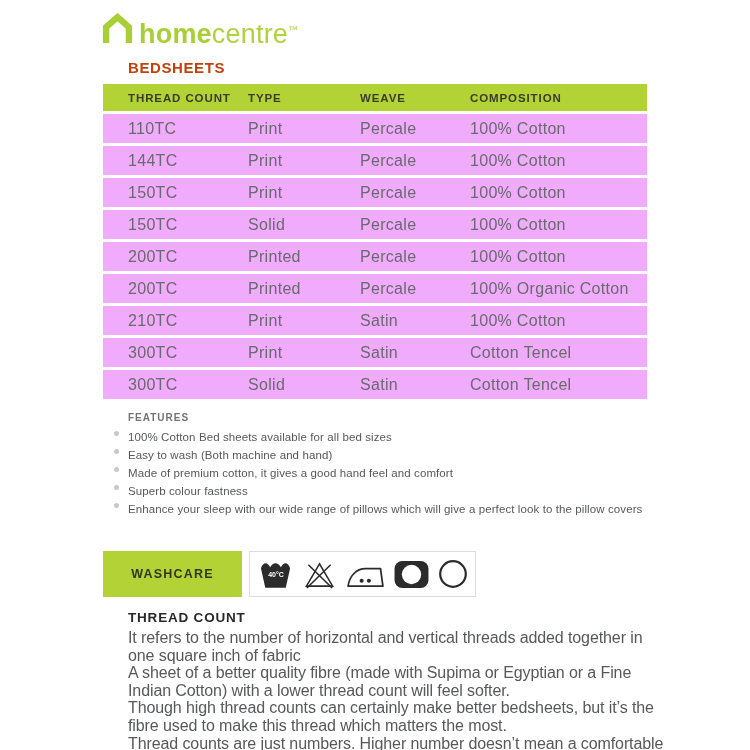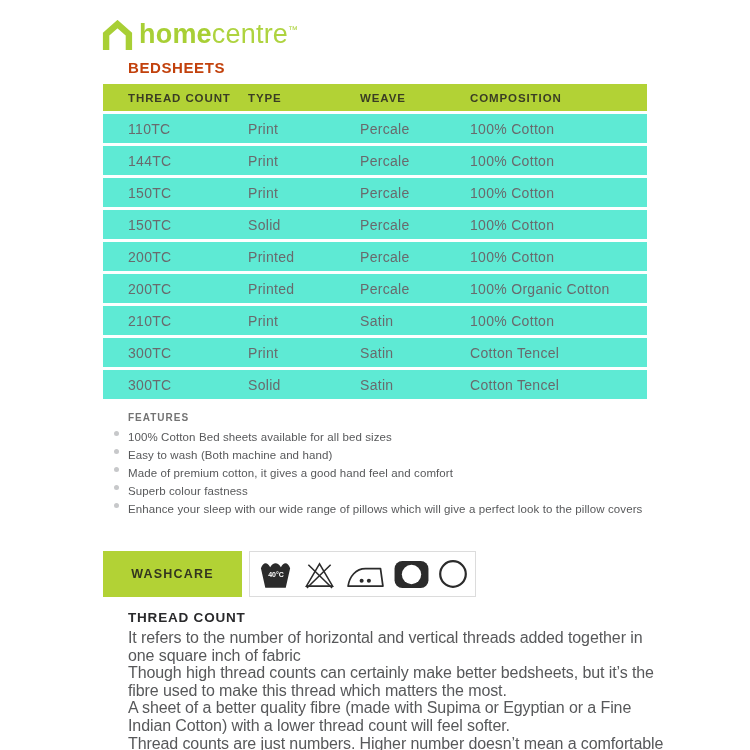--- a/index.html
+++ b/index.html
@@ -2,21 +2,21 @@
 <html><head>
 <meta charset="utf-8">
 <style>
   html,body { margin:0; padding:0; background:#ffffff; }
   .page {
     position:relative; width:750px; height:750px; background:#ffffff;
     font-family:"Liberation Sans", sans-serif; overflow:hidden;
   }
 
   
-  .logo { position:absolute; left:101px; top:13px; display:flex; align-items:flex-end; }
+  .logo { position:absolute; left:101px; top:13px; display:flex; align-items:flex-start; }
   .logo svg { display:block; margin-right:5px; }
   .logo-text { font-size:27px; color:#a8cf35; line-height:34px; letter-spacing:0.2px; }
   .logo-home { font-weight:700; }
   .logo-centre { font-weight:300; color:#aed33f; }
   .logo-tm { font-size:10px; vertical-align:super; color:#aed33f; font-weight:400; }
 
   
   .page-title {
     position:absolute; left:128px; top:59px;
     font-size:15px; font-weight:700; color:#c2410c; letter-spacing:0.6px;
@@ -25,23 +25,23 @@
   
   .sheet-table { position:absolute; left:103px; top:84px; width:544px; }
   .t-head {
     display:grid; grid-template-columns:120px 112px 110px 1fr;
     background:#b2d235; height:27px; align-items:center;
     padding-left:25px; box-sizing:border-box;
     font-size:11.5px; font-weight:700; color:#3a3d24; letter-spacing:0.9px;
   }
   .t-row {
     display:grid; grid-template-columns:120px 112px 110px 1fr;
-    background:#5eead4; height:29px; margin-top:3px; align-items:center;
+    background:#f0abfc; height:29px; margin-top:3px; align-items:center;
     padding-left:25px; box-sizing:border-box;
-    font-size:14px; color:#696a6d; letter-spacing:0.3px;
+    font-size:16px; color:#696a6d; letter-spacing:0.3px;
   }
 
   
   .features-title {
     position:absolute; left:128px; top:412px;
     font-size:10px; font-weight:700; color:#737373; letter-spacing:1px;
   }
   .features-list { position:absolute; left:103px; top:431px; width:620px; }
   .feature-item { display:flex; align-items:flex-start; height:18px; }
   .bullet {
@@ -217,18 +217,18 @@
           <circle cx="15" cy="15" r="12.8" fill="none" stroke="#2b2b2b" stroke-width="2.2"></circle>
         </svg>
       </div>
 
     </div>
   </div>
 
   <div class="tc-title">THREAD COUNT</div>
   <div class="tc-body">
     <p>It refers to the number of horizontal and vertical threads added together in one square inch of fabric</p>
+    <p>A sheet of a better quality fibre (made with Supima or Egyptian or a Fine Indian Cotton) with a lower thread count will feel softer.</p>
     <p>Though high thread counts can certainly make better bedsheets, but it’s the fibre used to make this thread which matters the most.</p>
-    <p>A sheet of a better quality fibre (made with Supima or Egyptian or a Fine Indian Cotton) with a lower thread count will feel softer.</p>
     <p>Thread counts are just numbers. Higher number doesn’t mean a comfortable sheet.</p>
   </div>
 
 </div>
 
 </body></html>

